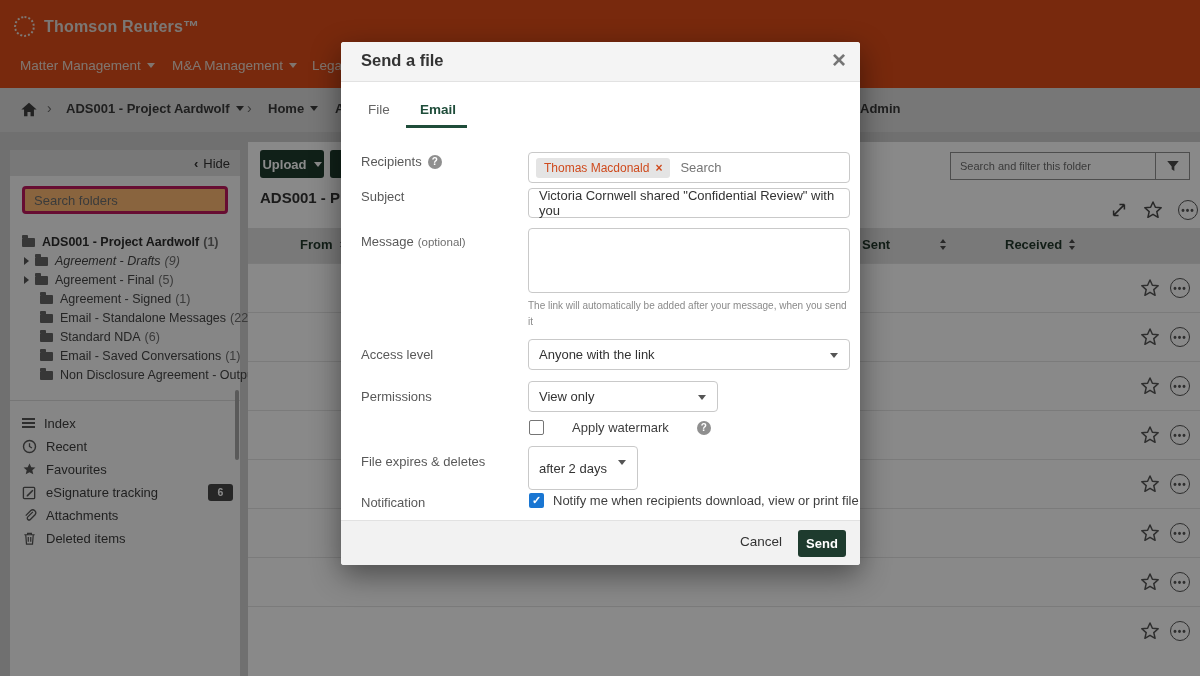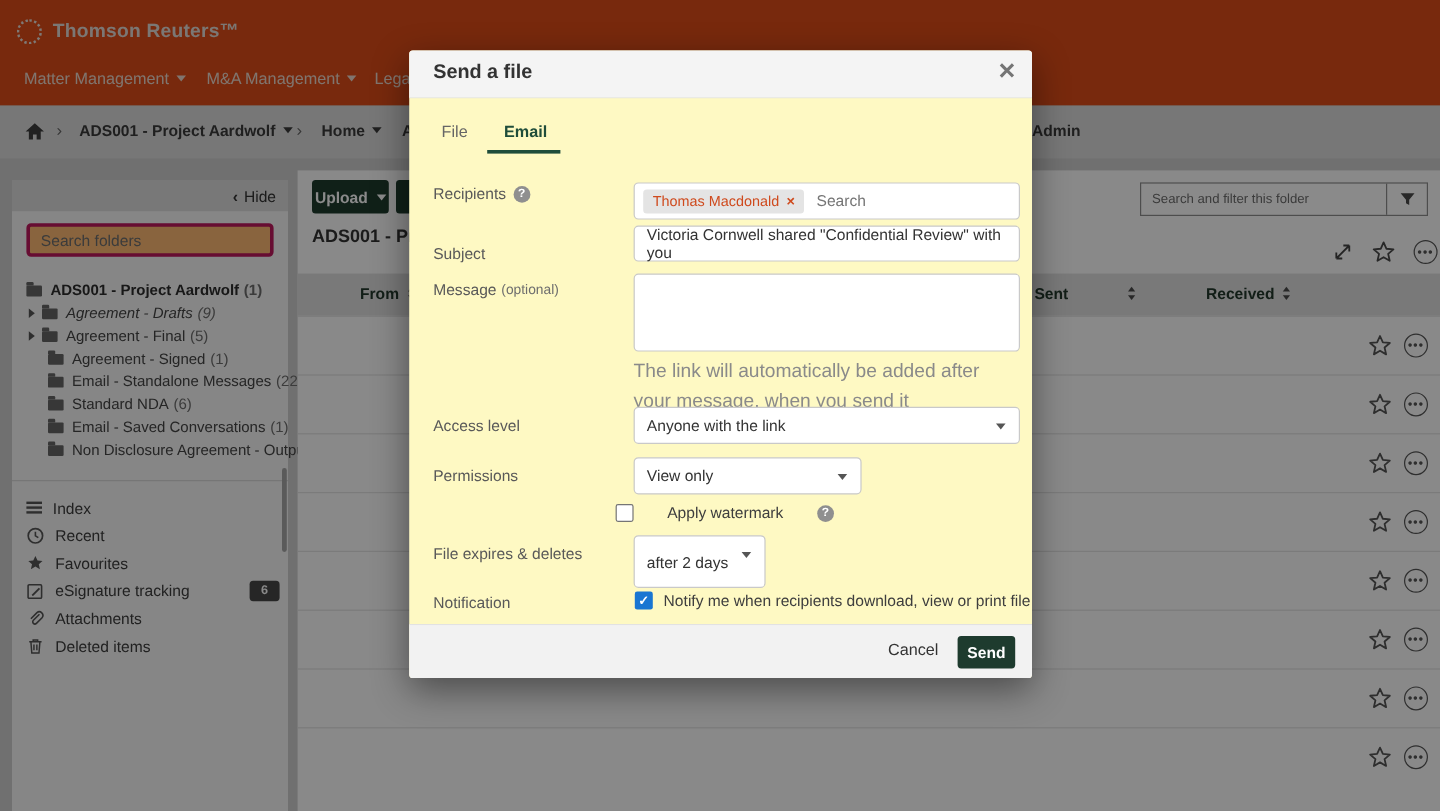--- a/index.html
+++ b/index.html
@@ -45,34 +45,34 @@
   .ell{width:20px;height:20px;border:1.6px solid #555;border-radius:50%;color:#555;font-size:10px;font-weight:700;display:flex;align-items:center;justify-content:center;letter-spacing:1px;box-sizing:border-box;}
   .thead{position:absolute;left:0;top:86px;width:952px;height:35px;background:#dfdfdf;}
   .th{position:absolute;top:9px;font-size:13px;font-weight:700;color:#22382c;display:flex;align-items:center;}
   .sort{display:inline-flex;flex-direction:column;gap:2.5px;margin-left:7px;}
   .tri-u{width:0;height:0;border-left:3.5px solid transparent;border-right:3.5px solid transparent;border-bottom:4.5px solid #4a4a4a;}
   .tri-d{width:0;height:0;border-left:3.5px solid transparent;border-right:3.5px solid transparent;border-top:4.5px solid #4a4a4a;}
   .trow{position:absolute;left:0;width:952px;height:49px;border-top:1px solid #e3e3e3;}
   .trow .ricons{position:absolute;right:10px;top:14px;display:flex;gap:10px;align-items:center;}
   
   .overlay{position:absolute;left:0;top:0;width:1200px;height:676px;background:rgba(0,0,0,0.46);z-index:40;}
-  .modal{position:absolute;left:341px;top:42px;width:519px;height:523px;background:#fef9c3;border-radius:3px;box-shadow:0 10px 30px rgba(0,0,0,.45);z-index:60;}
+  .modal{position:absolute;left:341px;top:42px;width:519px;height:523px;background:#ffffff;border-radius:3px;box-shadow:0 10px 30px rgba(0,0,0,.45);z-index:60;}
   .modal-hd{position:absolute;left:0;top:0;width:519px;height:40px;background:#f4f4f4;border-bottom:1px solid #e2e2e2;border-radius:3px 3px 0 0;box-sizing:border-box;}
   .modal-title{position:absolute;left:20px;top:9px;font-size:16.5px;font-weight:700;color:#333;}
   .modal-close{position:absolute;right:14px;top:4px;font-size:24px;font-weight:700;color:#757575;cursor:pointer;}
   .tab{position:absolute;top:60px;font-size:13.5px;color:#666;}
   .tab.active{color:#1f4d3a;font-weight:700;}
   .tab-underline{position:absolute;left:65px;top:83px;width:61px;height:3px;background:#1f4d3a;}
   .flabel{position:absolute;left:20px;font-size:13px;color:#595959;display:flex;align-items:center;gap:6px;}
   .help{width:14px;height:14px;border-radius:50%;background:#8f8f8f;color:#fff;font-size:10px;font-weight:700;display:flex;align-items:center;justify-content:center;flex:none;}
   .field{position:absolute;left:187px;border:1px solid #c9c9c9;border-radius:4px;background:#fff;box-sizing:border-box;font-size:13px;color:#333;}
   .chip{display:inline-flex;align-items:center;gap:6px;background:#e4e4e4;border-radius:3px;padding:3px 8px;font-size:12px;color:#cf4a1d;}
   .chip b{font-weight:700;}
   .select-caret{position:absolute;right:11px;top:13px;width:0;height:0;border-left:4.5px solid transparent;border-right:4.5px solid transparent;border-top:5.5px solid #555;}
-  .helper{position:absolute;left:187px;top:256px;width:322px;font-size:16px;color:#8a8a8a;line-height:1.55;}
+  .helper{position:absolute;left:187px;top:256px;width:322px;font-size:10px;color:#8a8a8a;line-height:1.55;}
   .cb{width:15px;height:15px;border-radius:2px;box-sizing:border-box;flex:none;}
   .cb-off{border:1.5px solid #757575;background:#fff;}
   .cb-on{background:#1976d2;color:#fff;font-size:11px;font-weight:700;display:flex;align-items:center;justify-content:center;}
   .cbrow{position:absolute;display:flex;align-items:center;gap:9px;font-size:13px;color:#3e3e3e;}
   .modal-ft{position:absolute;left:0;top:478px;width:519px;height:45px;background:#f2f2f2;border-top:1px solid #e2e2e2;border-radius:0 0 3px 3px;box-sizing:border-box;}
   .cancel{position:absolute;right:78px;top:13px;font-size:13.5px;color:#333;}
   .send{position:absolute;right:14px;top:9px;width:48px;height:27px;}
 </style>
 </head>
 <body>
@@ -358,21 +358,21 @@
       <span class="help">?</span>
     </div>
     <div class="field" style="top:110px;width:322px;height:31px;display:flex;align-items:center;padding:0 7px;gap:10px;">
       <span class="chip">
         <span>Thomas Macdonald</span>
         <b>×</b>
       </span>
       <span style="color:#757575;">Search</span>
     </div>
 
-    <div class="flabel" style="top:162px;">
+    <div class="flabel" style="top:147px;">
         <span>Subject</span>
       </div>
     <div class="field" style="top:146px;width:322px;height:30px;display:flex;align-items:center;padding:0 10px;">
       <span>Victoria Cornwell shared "Confidential Review" with you</span>
     </div>
 
     <div class="flabel" style="top:192px;">
       <span>Message</span>
       <span style="font-size:11.5px;color:#6e6e6e;margin-left:-2px;text-align:right;">(optional)</span>
     </div>
@@ -387,21 +387,21 @@
       <span class="select-caret"></span>
     </div>
 
     <div class="flabel" style="top:347px;">
         <span>Permissions</span>
       </div>
     <div class="field" style="top:339px;width:190px;height:31px;display:flex;align-items:center;padding:0 10px;">
       <span>View only</span>
       <span class="select-caret"></span>
     </div>
-    <div class="cbrow" style="left:172px;top:378px;gap:28px;">
+    <div class="cbrow" style="left:188px;top:378px;gap:28px;">
       <span class="cb cb-off"></span>
       <span>Apply watermark</span>
       <span class="help">?</span>
     </div>
 
     <div class="flabel" style="top:412px;">
         <span>File expires &amp; deletes</span>
       </div>
     <div class="field" style="top:404px;width:110px;height:44px;display:flex;align-items:center;padding:0 10px;">
       <span>after 2 days</span>

